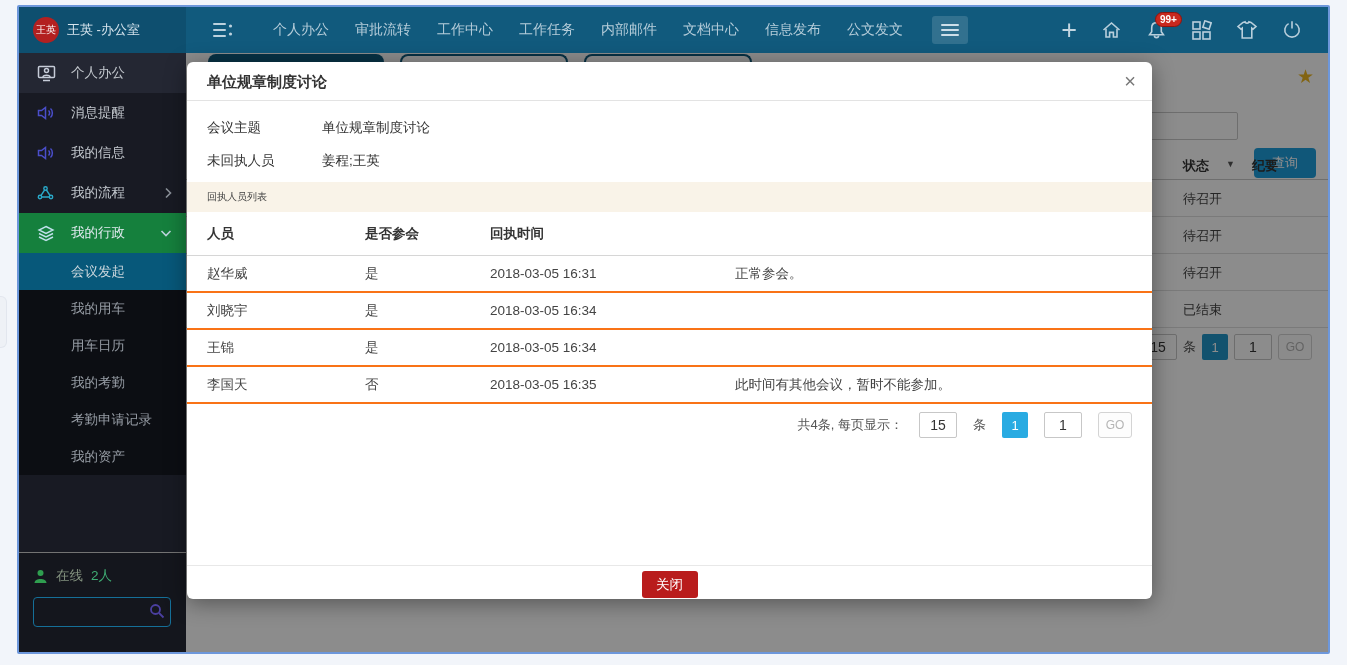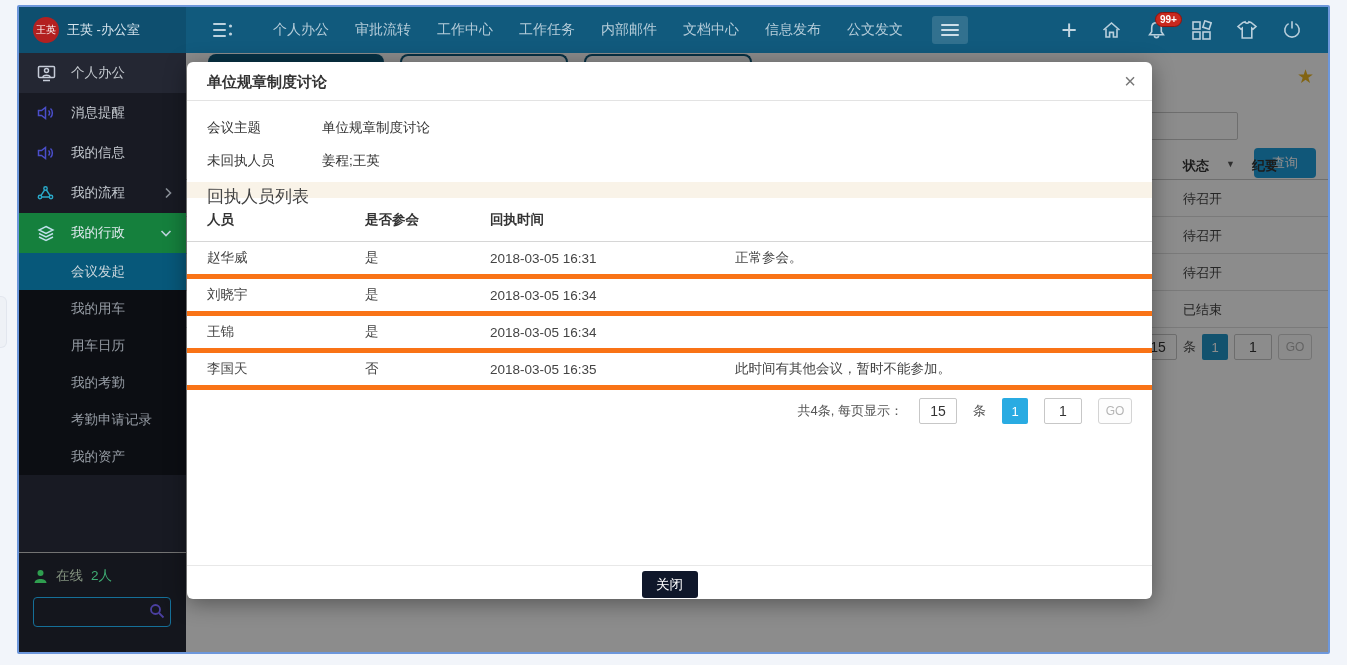--- a/index.html
+++ b/index.html
@@ -66,27 +66,27 @@
 
   
   .modal { position:absolute; left:168px; top:55px; width:965px; height:537px; background:#fff; z-index:50;
            border-radius:6px; box-shadow:0 4px 22px rgba(0,0,0,.4); }
   .m-header { height:39px; border-bottom:1px solid #e3e3e3; position:relative; }
   .m-title { line-height:39px; padding-left:20px; font-size:15px; font-weight:bold; color:#333; }
   .m-close { position:absolute; right:16px; top:7px; font-size:20px; color:#777; cursor:pointer; line-height:24px; }
   .m-fields { padding-top:10px; }
   .m-field { display:flex; height:33px; align-items:center; font-size:13.5px; color:#333; }
   .m-field .f-label { width:135px; padding-left:20px; flex:0 0 auto; }
-  .m-section { height:16px; line-height:30px; background:#f9f3e8; padding-left:20px; font-size:17px; color:#444; margin-top:5px; }
+  .m-section { height:30px; line-height:30px; background:#f9f3e8; padding-left:20px; font-size:10px; color:#444; margin-top:5px; }
   .m-grid { display:grid; grid-template-columns:158px 125px 245px 1fr; padding:0 20px; align-items:center; }
   .m-thead { height:44px; font-size:13.5px; font-weight:bold; color:#333; border-bottom:1px solid #d6d6d6; }
-  .m-trow { height:37px; font-size:13.5px; color:#444; border-bottom:5px solid #f97316; }
+  .m-trow { height:37px; font-size:13.5px; color:#444; border-bottom:2px solid #f97316; }
   .m-pager { display:flex; justify-content:flex-end; align-items:center; gap:16px; padding-right:20px; margin-top:8px; font-size:13px; color:#555; }
   .m-footer { position:absolute; left:0; right:0; bottom:0; height:34px; border-top:1px solid #e8e8e8; display:flex; justify-content:center; }
-  .m-close-btn { margin-top:5px; width:56px; height:27px; background:#0f172a; border:none; border-radius:3px; color:#fff; font-size:13.5px; cursor:pointer; }
+  .m-close-btn { margin-top:5px; width:56px; height:27px; background:#b91c1c; border:none; border-radius:3px; color:#fff; font-size:13.5px; cursor:pointer; }
 
   .left-handle { position:absolute; left:0; top:296px; width:7px; height:52px; background:#eef1f6; border:1px solid #e2e6ee; border-left:none; border-radius:0 6px 6px 0; }
 </style>
 </head>
 <body>
 
 <div class="stage">
   <div class="left-handle"></div>
 
   <div class="window">

